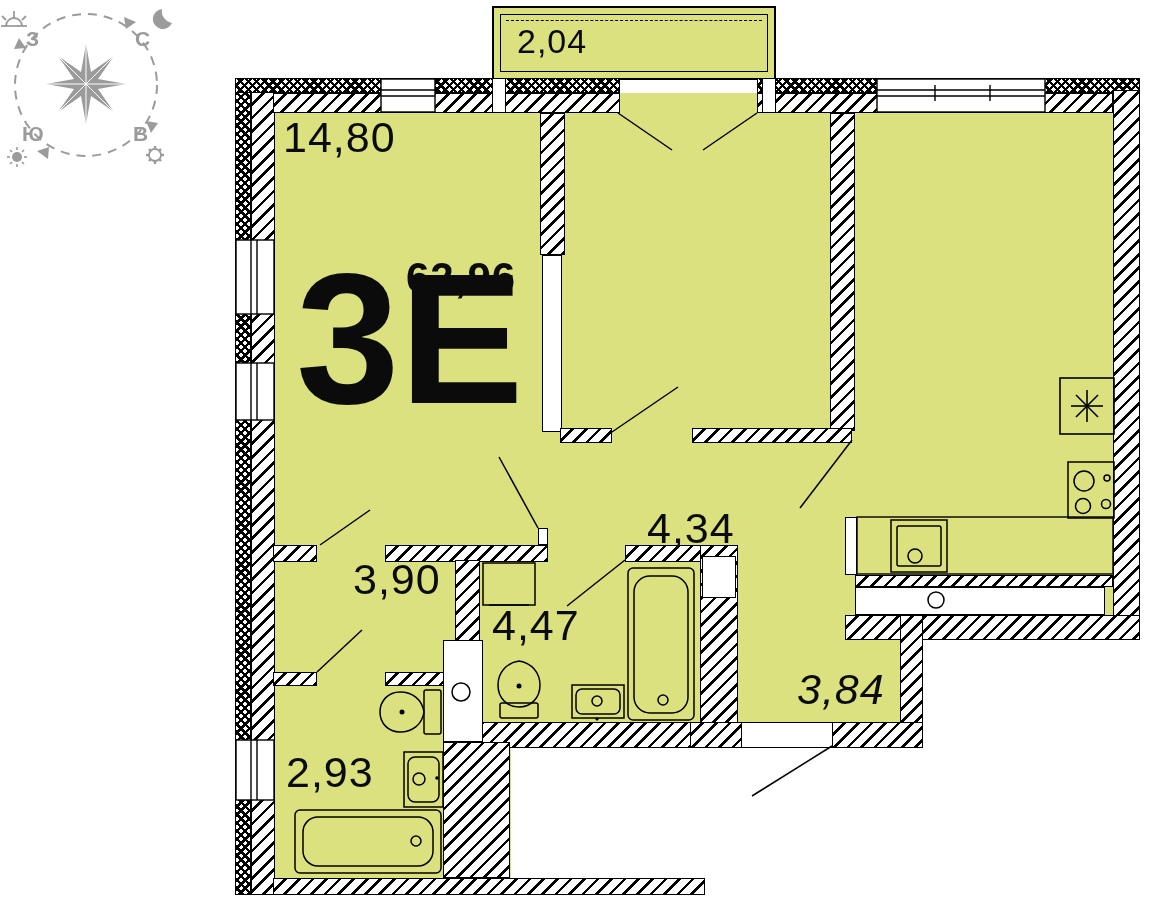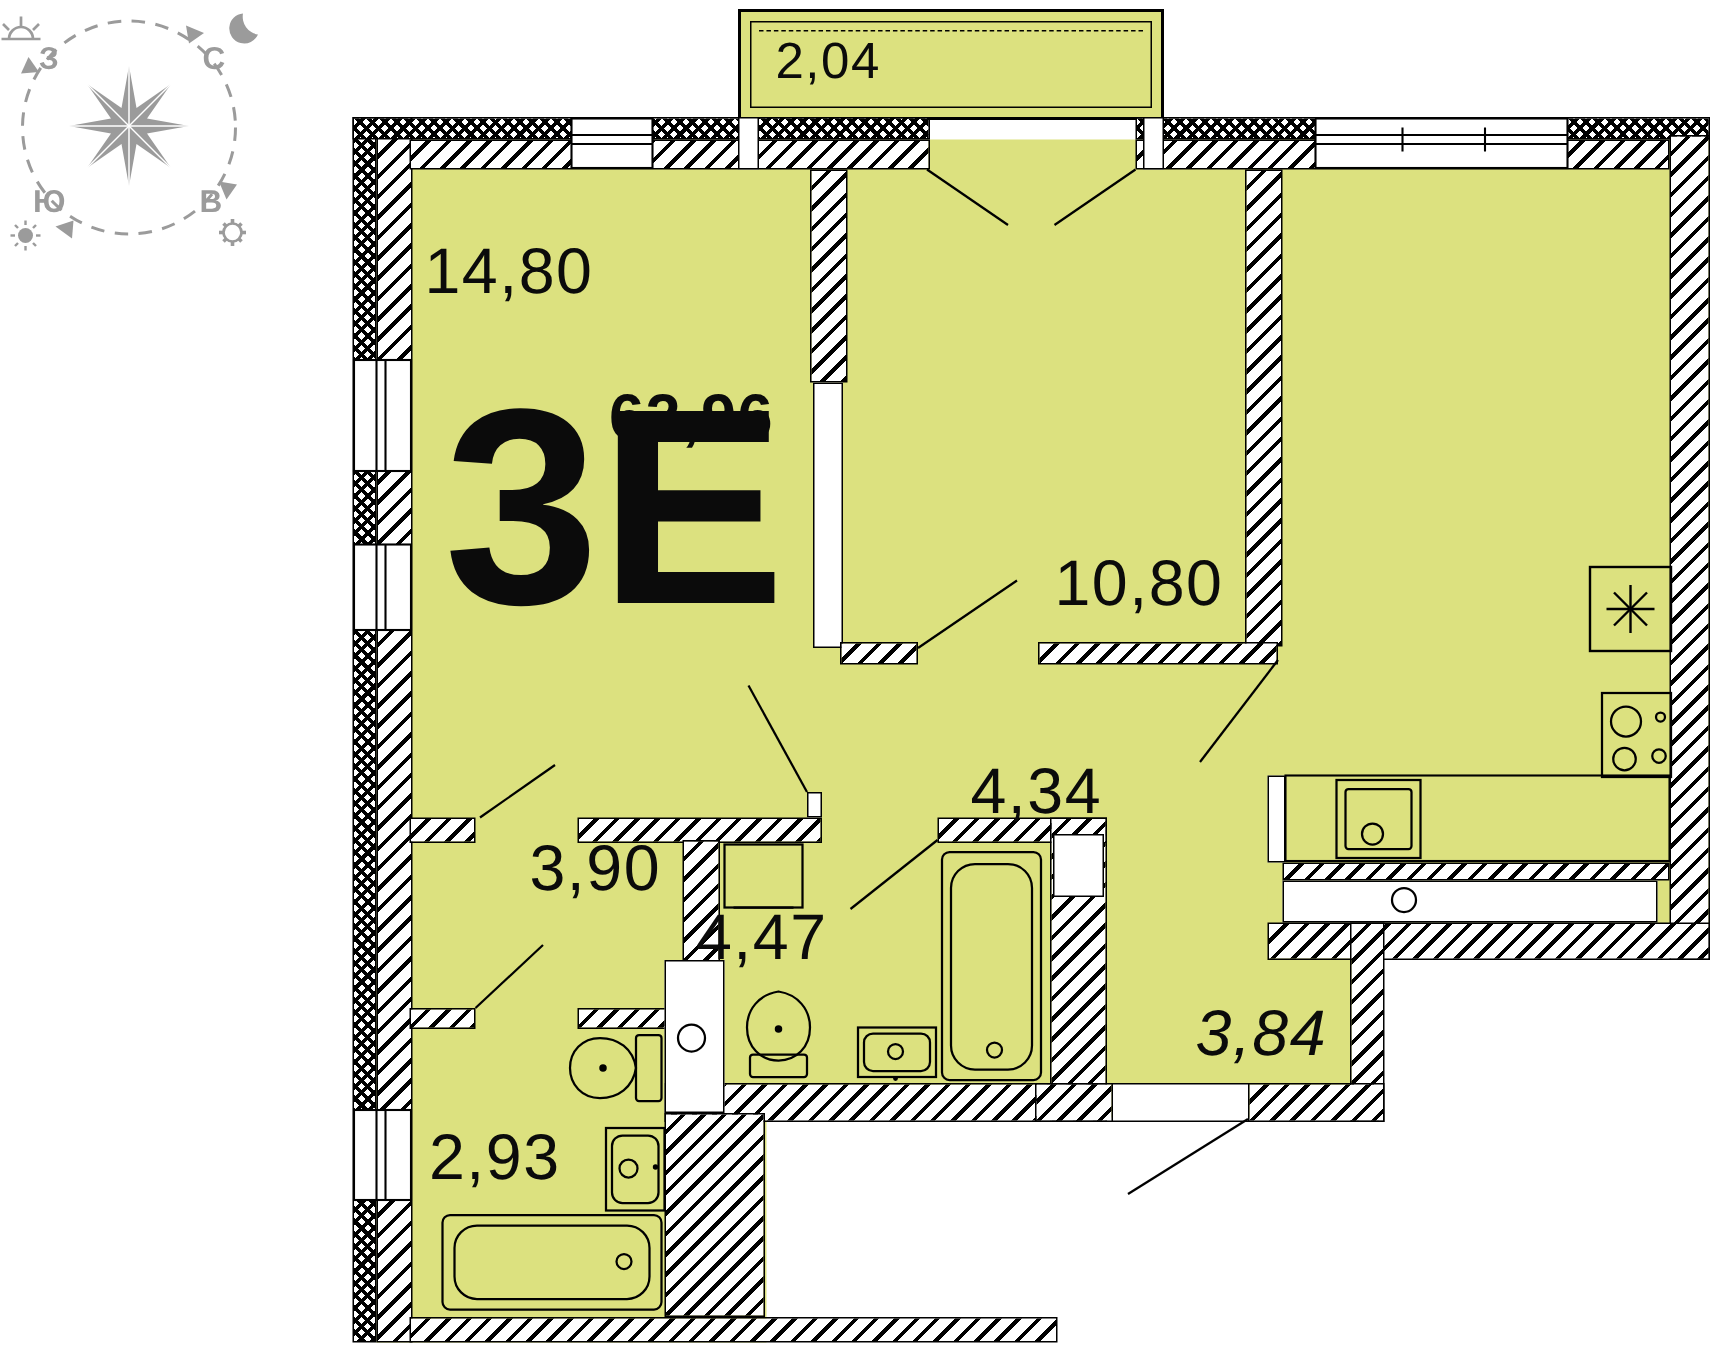--- a/index.html
+++ b/index.html
@@ -258,23 +258,22 @@
         <circle cx="437" cy="778" r="1.8" fill="#000" stroke="none"></circle>
     </g>
     <g stroke="#000" stroke-width="1.5" fill="none">
       <rect x="295" y="810" width="146" height="63" rx="5"></rect>
         <rect x="303" y="817" width="130" height="49" rx="15"></rect>
       <circle cx="416" cy="841" r="5"></circle>
     </g>
   </svg>
 
   <div class="lbl" style="left:517px;top:24px;font-size:34px;">2,04</div>
-  <div class="lbl" style="left:283px;top:116px;margin-top:44px;">14,80</div>
+  <div class="lbl" style="left:283px;top:116px;">14,80</div>
   <div class="lbl-b" style="left:406px;top:257px;">62,96</div>
   <div class="lbl-type" style="left:296px;top:246px;">3Е</div>
-  <div class="lbl" style="left:703px;top:368px;">10,80</div>
   <div class="lbl" style="left:647px;top:507px;">4,34</div>
   <div class="lbl" style="left:353px;top:558px;">3,90</div>
-  <div class="lbl" style="left:464px;top:604px;">4,47</div>
+  <div class="lbl" style="left:492px;top:604px;">4,47</div>
   <div class="lbl" style="left:286px;top:751px;">2,93</div>
   <div class="lbl" style="left:797px;top:668px;font-style:italic;">3,84</div>
 
 </div>
 
 </body></html>

